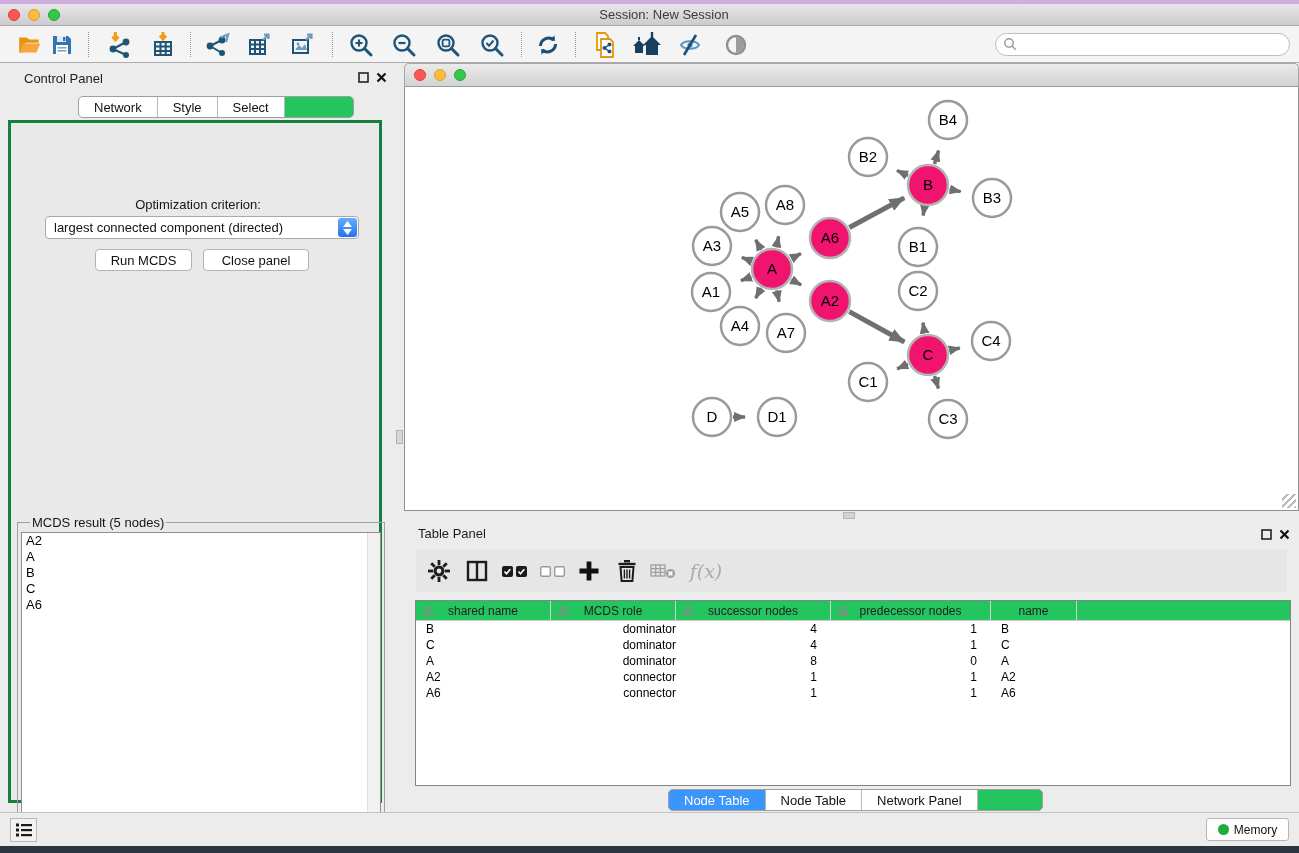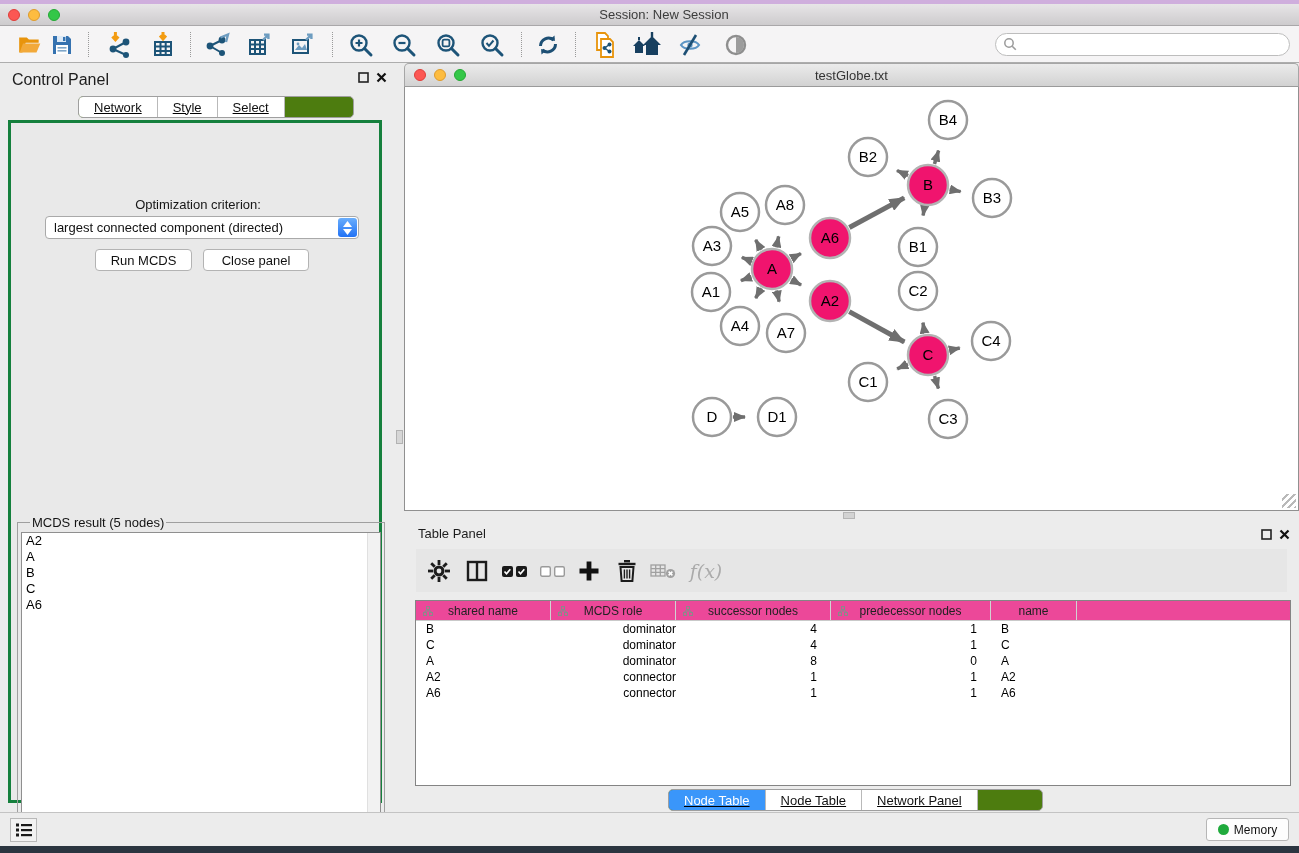--- a/index.html
+++ b/index.html
@@ -23,25 +23,25 @@
   #toolbar { left:0; top:26px; width:1299px; height:37px; background:#f5f4f5; border-bottom:1px solid #adadad; }
   .tb-btn { position:absolute; top:4px; width:34px; height:29px; display:flex; align-items:center; justify-content:center; cursor:default; }
   .tb-sep { position:absolute; top:6px; width:0; height:25px; border-left:1px dotted #9a9a9a; }
   #search-wrap { position:absolute; left:995px; top:7px; width:295px; height:23px; }
   #search-input { width:100%; height:100%; border:1px solid #bdbdbd; border-radius:12px; background:#fff;
     padding:0 10px 0 26px; font-size:13px; outline:none; font-family:"Liberation Sans",sans-serif; }
   #search-icon { position:absolute; left:8px; top:4px; }
 
   
   #control-panel { left:0; top:63px; width:390px; height:747px; background:#ececec; }
-  #cp-header { position:absolute; left:12px; top:8px; font-size:16px; color:#1d1d1d; }
+  #cp-header { position:absolute; left:24px; top:8px; font-size:13px; color:#1d1d1d; }
   .panel-float { position:absolute; top:9px; }
   .panel-close { position:absolute; top:9px; }
   #cp-content { position:absolute; left:8px; top:57px; width:374px; height:683px; background:#e9e9e9; border:3px solid #15803d; }
-  .seg-tabs { display:flex; height:22px; border:1px solid #9f9f9f; border-radius:5px; background:#4d7c0f; overflow:hidden;text-decoration:underline; }
+  .seg-tabs { display:flex; height:22px; border:1px solid #9f9f9f; border-radius:5px; background:#22c55e; overflow:hidden; }
   #cp-tabs { position:absolute; left:78px; top:33px; }
   .seg { display:flex; align-items:center; justify-content:center; padding:0 15px; font-size:13px; color:#111;
     border-right:1px solid #b9b9b9; background:#fff; }
   .seg:last-child { border-right:none;margin-top:35px; }
   .seg.active { background:#3a96fa; color:#fff; }
   #opt-label { position:absolute; left:0; width:374px; top:74px; text-align:center; font-size:13px; color:#161616; }
   #criterion-select { position:absolute; left:34px; top:93px; width:314px; height:23px; background:#fff;
     border:1px solid #a9a9a9; border-radius:4px; font-size:13px; display:flex; align-items:center; padding-left:8px; color:#111;text-align:right; }
   #criterion-spinner { position:absolute; right:1px; top:1px; width:19px; height:19px; border-radius:3px;
     background:linear-gradient(#6aaefc,#2172f5); display:flex; flex-direction:column; align-items:center; justify-content:center; gap:2px; }
@@ -68,21 +68,21 @@
   #left-divider-handle { left:396px; top:430px; width:7px; height:14px; background:#d6d6d6; border:1px solid #b2b2b2; }
   #mid-divider-handle { left:843px; top:512px; width:12px; height:7px; background:#d3d3d3; border:1px solid #b5b5b5; }
 
   
   #table-panel { left:404px; top:520px; width:895px; height:292px; background:#ececec; }
   #tp-header { position:absolute; left:14px; top:6px; font-size:13px; color:#1d1d1d; }
   #tp-toolbar { position:absolute; left:12px; top:29px; width:871px; height:43px; background:#e6e6e6; }
   .tp-btn { position:absolute; top:8px; width:30px; height:28px; display:flex; align-items:center; justify-content:center; }
   #fx-label { font-family:"DejaVu Serif", serif; font-style:italic; font-size:19px; color:#aaaaaa; }
   #data-table { position:absolute; left:11px; top:80px; width:876px; height:186px; background:#fff; border:1px solid #848484; }
-  #thead-row { display:flex; height:20px; background:#ec4899; border-bottom:1px solid #c9c9c9; }
+  #thead-row { display:flex; height:20px; background:#22c55e; border-bottom:1px solid #c9c9c9; }
   .th { position:relative; display:flex; align-items:center; justify-content:center; font-size:12px; color:#222;
     border-right:1px solid #d2d2d2; }
   .th .tree-ico { position:absolute; left:7px; top:5px; }
   .tr { display:flex; height:16px; align-items:center; }
   .td { font-size:12px; color:#000; white-space:nowrap; overflow:hidden; }
   .c0 { width:135px; padding-left:10px; }
   .c1 { width:125px; padding-left:8px;text-align:right; }
   .c2 { width:155px; text-align:right; padding-right:14px; }
   .c3 { width:160px; text-align:right; padding-right:14px; }
   .c4 { width:86px;  padding-left:10px; }
@@ -304,21 +304,20 @@
 <div id="left-divider-handle" class="abs"></div>
 <div id="mid-divider-handle" class="abs"></div>
 
 <div id="net-window" class="abs">
   <div id="net-titlebar">
     <div class="lights" style="margin-left:9px; display:flex;">
       <span class="traffic t-red"></span>
       <span class="traffic t-yel"></span>
       <span class="traffic t-grn"></span>
     </div>
-    <div id="net-title">testGlobe.txt</div>
   </div>
   <div id="net-canvas">
     <svg id="net-svg" width="893" height="422">
         <defs>
           <marker id="arr" markerUnits="userSpaceOnUse" markerWidth="12" markerHeight="10" refX="11" refY="5" orient="auto">
             <path d="M0 0L12 5L0 10z" fill="#6f6f6f"></path>
           </marker>
           <marker id="arrBig" markerUnits="userSpaceOnUse" markerWidth="16" markerHeight="13" refX="15" refY="6.5" orient="auto">
             <path d="M0 0L16 6.5L0 13z" fill="#6f6f6f"></path>
           </marker>

